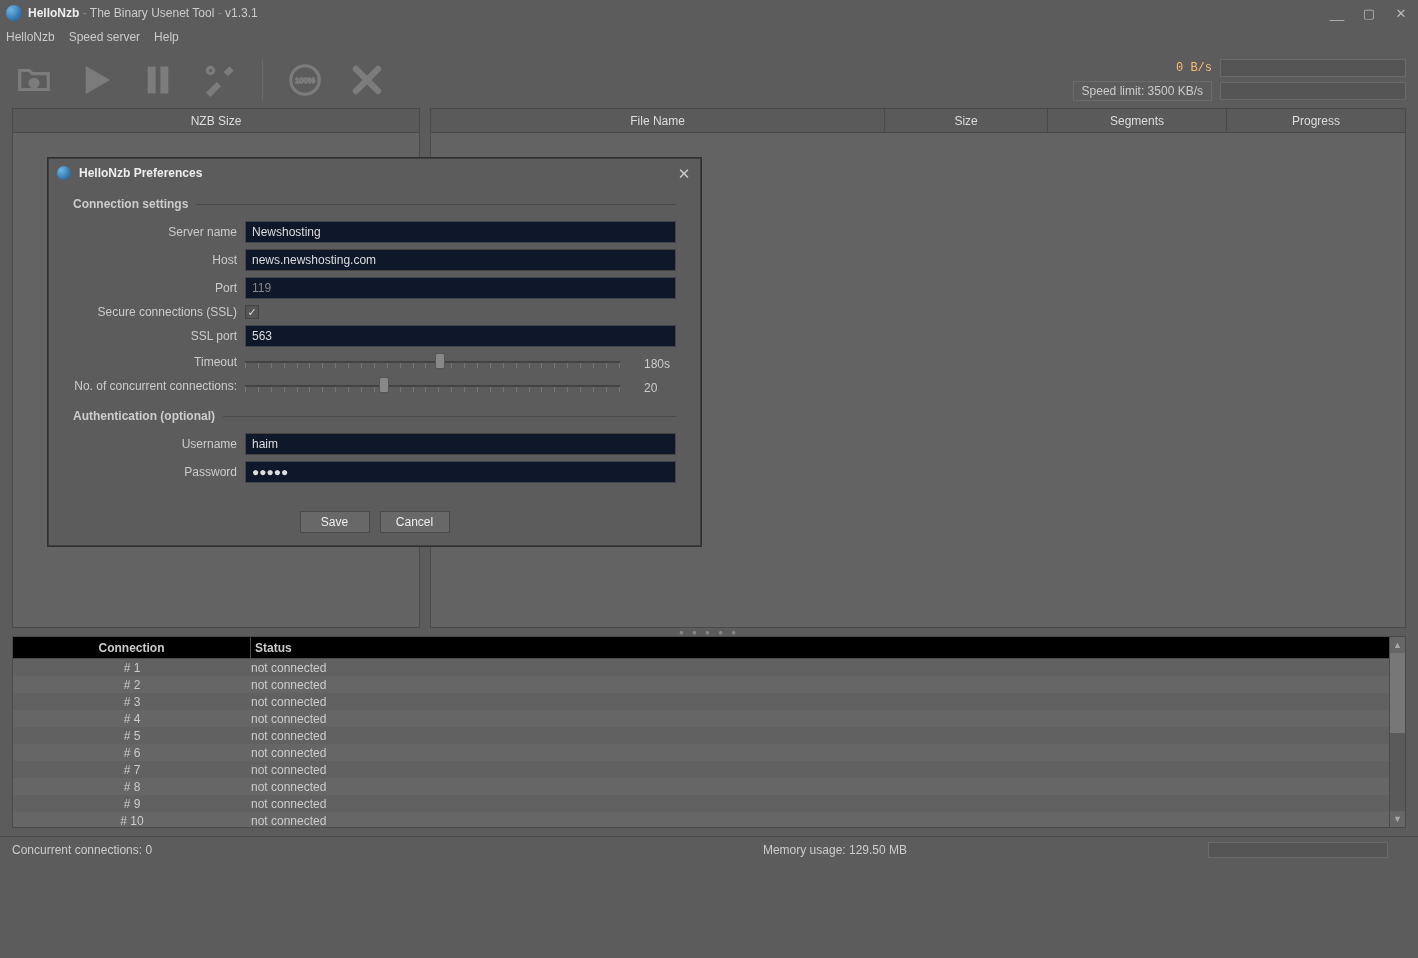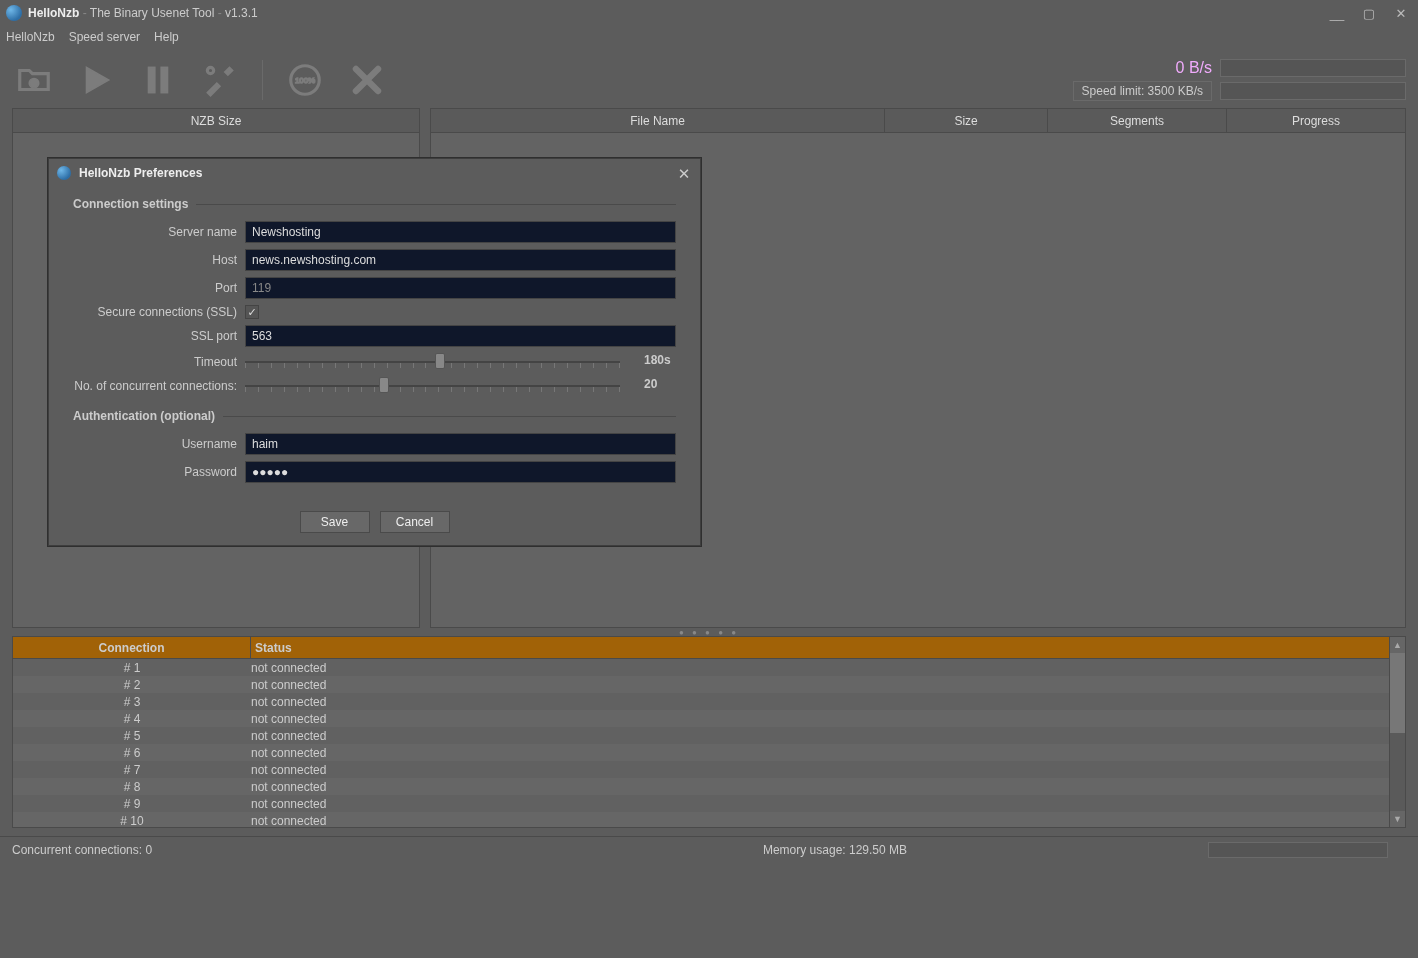--- a/index.html
+++ b/index.html
@@ -31,38 +31,38 @@
   .menuitem { color:#ccc; cursor:default;}
   
   .toolbar-row { display:flex; align-items:center; padding:10px 12px 6px 12px;}
   .toolbar { display:flex; gap:18px; align-items:center;}
   .tbtn { width:44px; height:44px; display:flex; align-items:center; justify-content:center; color:#fde047; cursor:default;}
   .tbtn svg { width:38px; height:38px; fill:#7c7c7c; stroke:#7c7c7c;}
   .toolbar .divider { width:1px; height:40px; background:#6a6a6a; margin:0 2px;}
   .spacer { flex:1; }
   .speed-area { display:flex; flex-direction:column; gap:4px; align-items:flex-end;}
   .speed-line { display:flex; align-items:center; gap:8px;}
-  .speed-text { font-size:16px; color:#f0abfc;}
+  .speed-text { font-size:12px; color:#fdba74;font-family:Liberation Mono, monospace;}
   .speed-bar { width:186px; height:18px; background:#555; border:1px solid #6a6a6a;}
   .speed-limit-box { border:1px solid #6a6a6a; padding:2px 8px; font-size:12px; color:#ccc;}
 
   .main-panels { display:flex; gap:10px; padding:0 12px; height:520px;}
   .panel { border:1px solid #4a4a4a; background:#636363; display:flex; flex-direction:column;}
   .panel-left { width:408px;}
   .panel-right { flex:1;}
   .panel-header { display:flex; background:#5a5a5a; height:24px; font-size:12px; color:#ddd; border-bottom:1px solid #4a4a4a;}
   .col-h { display:flex; align-items:center; justify-content:center; border-right:1px solid #4a4a4a; font-weight:500;}
   .col-h:last-child { border-right:none;}
   .panel-body { flex:1; background:#636363;}
 
   .grip-split { height:8px; display:flex; align-items:center; justify-content:center; color:#888; letter-spacing:3px; font-size:8px;}
 
   .conn-panel { margin:0 12px; border:1px solid #4a4a4a; background:#606060; height:192px; display:flex;}
   .conn-table { flex:1; overflow:hidden;}
-  .conn-header { display:flex; height:22px; background:#a16207; border-bottom:1px solid #4a4a4a;}
+  .conn-header { display:flex; height:22px; background:#000000; border-bottom:1px solid #4a4a4a;}
   .conn-header .col-h { font-weight:bold; font-size:12px;}
   .conn-rows { }
   .conn-row { display:flex; height:17px; align-items:center; font-size:12px; color:#ccc;}
   .conn-row:nth-child(odd){ background:#616161;}
   .conn-row:nth-child(even){ background:#666;}
   .conn-col-1 { width:238px; text-align:center;}
   .conn-col-2 { width:200px; padding-left:0; text-align:left;}
   .scrollbar { width:16px; background:#5a5a5a; display:flex; flex-direction:column; border-left:1px solid #4a4a4a;}
   .sb-btn { height:16px; display:flex; align-items:center; justify-content:center; color:#aaa; font-size:9px; background:#666;}
   .sb-track { flex:1; background:#5a5a5a; position:relative;}
@@ -83,21 +83,21 @@
   .dlg-body { padding:6px 10px 12px 10px;}
   .tabs { display:flex; border-bottom:1px solid #4a4a4a; margin-bottom:6px;}
   .tab { padding:4px 10px; font-size:12px; color:#ccc; cursor:default; position:relative; top:1px;}
   .tab.active { background:#5c5c5c; border:1px solid #4a4a4a; border-bottom:1px solid #5c5c5c;}
   .group-box { border:1px solid #4a4a4a; padding:12px 14px 16px 14px; margin-bottom:6px; position:relative;}
   .form-row { display:flex; align-items:center; margin-bottom:6px; gap:8px;}
   .form-label { width:164px; text-align:right; font-size:12px; color:#ccc;}
   .form-input { flex:1; max-width:504px; height:22px; background:#0f172a; border:1px solid #444; color:#ddd; padding:0 6px; font-size:12px; font-family:inherit;}
   .form-input[disabled] { color:#888;}
   .checkbox { width:14px; height:14px; border:1px solid #444; background:#555; display:flex; align-items:center; justify-content:center; font-size:11px; color:#ddd;}
-  .slider-wrap { flex:1; max-width:504px; display:flex; align-items:flex-start; gap:24px;font-weight:bold;}
+  .slider-wrap { flex:1; max-width:504px; display:flex; align-items:flex-end; gap:24px;}
   .slider { flex:1; height:18px; position:relative;}
   .slider-track { position:absolute; left:0; right:0; top:8px; height:2px; background:#444;}
   .slider-ticks { position:absolute; left:0; right:0; top:10px; display:flex; justify-content:space-between;}
   .tick { width:1px; height:5px; background:#777;}
   .slider-thumb { position:absolute; top:0; width:10px; height:16px; background:#888; border:1px solid #555; border-radius:2px; transform:translateX(-50%);}
   .slider-value { width:32px; font-size:12px; color:#ccc;}
   .dlg-buttons { display:flex; justify-content:center; gap:10px; margin-top:4px;}
   .dlg-btn { width:70px; height:22px; background:#686868; border:1px solid #4a4a4a; color:#eee; font-size:12px; display:flex; align-items:center; justify-content:center; cursor:default;}
 </style>
 </head>

